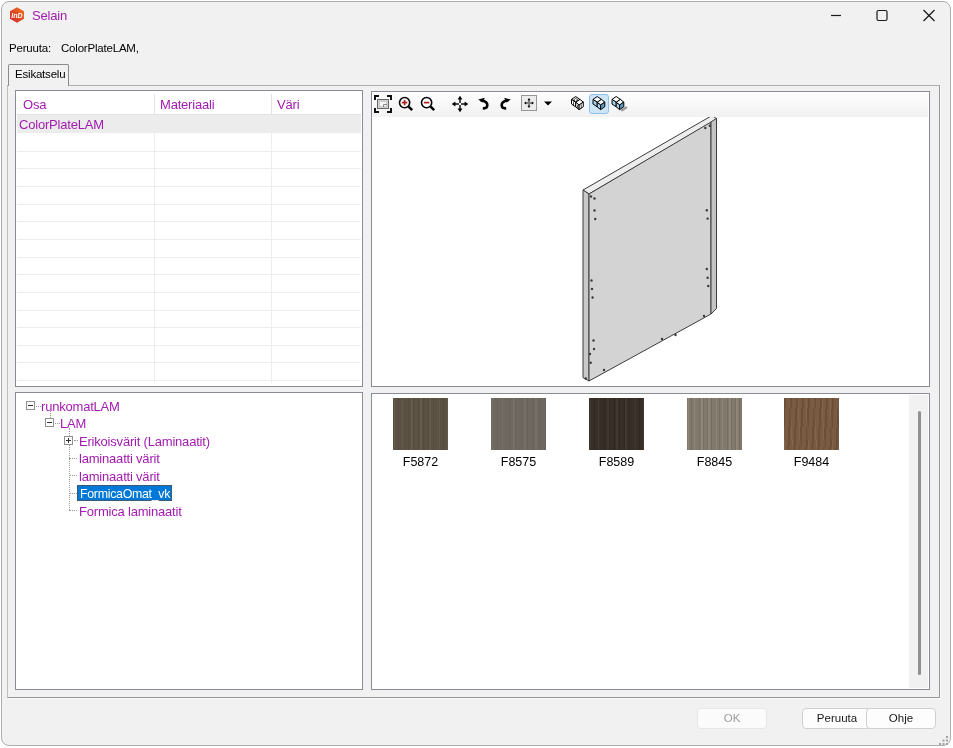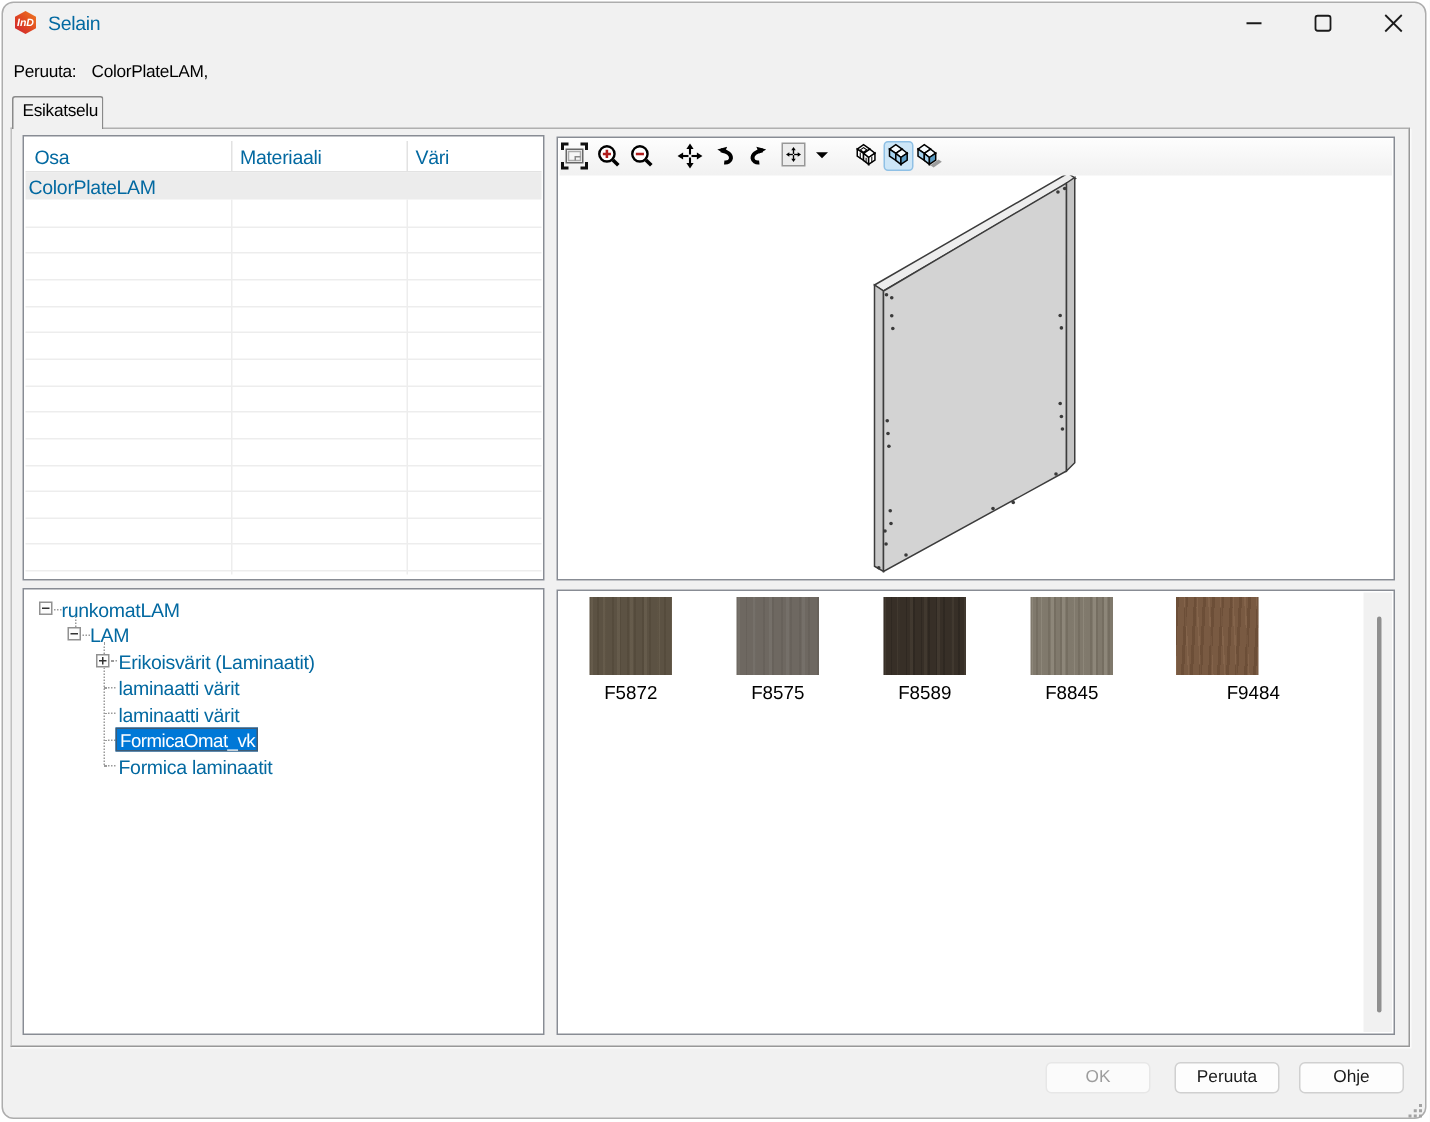--- a/index.html
+++ b/index.html
@@ -3,21 +3,21 @@
 <meta charset="utf-8">
 <style>
   * { margin:0; padding:0; box-sizing:border-box; }
   html,body { width:953px; height:748px; background:#fff; font-family:"Liberation Sans", sans-serif; }
   #page { position:relative; width:953px; height:748px; overflow:hidden; }
   .abs { position:absolute; }
   .win {
     position:absolute; left:1px; top:1px; width:950px; height:745px;
     background:#f1f1f1; border:1px solid #adadad; border-radius:8px;
   }
-  .txt { position:absolute; color:#0369a1; font-size:13px; letter-spacing:-0.2px; white-space:nowrap; }
+  .txt { position:absolute; color:#a21caf; font-size:13px; letter-spacing:-0.2px; white-space:nowrap; }
   .lbl { position:absolute; color:#000; font-size:11.5px; letter-spacing:-0.2px; white-space:nowrap; }
   .panel {
     position:absolute; background:#fff;
     border:1px solid #888c94; box-shadow: inset 0 0 0 1px #fff;
   }
   .gridv { position:absolute; width:1px; background:#ededed; }
   .gridh { position:absolute; height:1px; background:#ededed; }
   .dots { position:absolute; border-top:1px dotted #9a9a9a; height:0; }
   .dotsv { position:absolute; border-left:1px dotted #9a9a9a; width:0; }
   .pmbox { position:absolute; width:9px; height:9px; border:1px solid #919191; background:#fcfcfc; }
@@ -250,28 +250,28 @@
   <div id="swatches">
   <div class="swatch" style="left:393px;top:398px;background:repeating-linear-gradient(90deg, rgba(30,20,5,0.11) 0 1px, rgba(0,0,0,0) 1px 5px),repeating-linear-gradient(90deg, rgba(255,240,210,0.06) 0 2px, rgba(0,0,0,0) 2px 9px),#5c5243;"></div>
   <div class="swlabel" style="left:393px;top:455px;">F5872</div>
   <div class="swatch" style="left:491px;top:398px;background:repeating-linear-gradient(90deg, rgba(20,15,10,0.07) 0 1px, rgba(0,0,0,0) 1px 6px),repeating-linear-gradient(90deg, rgba(255,255,255,0.05) 0 2px, rgba(0,0,0,0) 2px 11px),#6e6861;"></div>
   <div class="swlabel" style="left:491px;top:455px;">F8575</div>
   <div class="swatch" style="left:589px;top:398px;background:repeating-linear-gradient(90deg, rgba(0,0,0,0.14) 0 1px, rgba(0,0,0,0) 1px 5px),repeating-linear-gradient(90deg, rgba(255,235,200,0.05) 0 2px, rgba(0,0,0,0) 2px 9px),#372f27;"></div>
   <div class="swlabel" style="left:589px;top:455px;">F8589</div>
   <div class="swatch" style="left:687px;top:398px;background:repeating-linear-gradient(90deg, rgba(40,32,20,0.12) 0 1px, rgba(0,0,0,0) 1px 4px),repeating-linear-gradient(90deg, rgba(255,250,235,0.10) 0 2px, rgba(0,0,0,0) 2px 7px),#80796c;"></div>
   <div class="swlabel" style="left:687px;top:455px;">F8845</div>
   <div class="swatch" style="left:784px;top:398px;background:repeating-linear-gradient(93deg, rgba(50,25,8,0.18) 0 2px, rgba(0,0,0,0) 2px 6px),repeating-linear-gradient(87deg, rgba(255,215,180,0.08) 0 1px, rgba(0,0,0,0) 1px 8px),#795a42;"></div>
-  <div class="swlabel" style="left:808px;top:455px;">F9484</div>
+  <div class="swlabel" style="left:784px;top:455px;">F9484</div>
   </div>
 
   <div class="abs" style="left:909px;top:395px;width:19px;height:293px;background:#f1f1f1;"></div>
   <div class="abs" style="left:918px;top:411px;width:3px;height:264px;background:#8f8f8f;border-radius:2px;"></div>
 
   <div class="btn" style="left:697px;top:708px;background:#fbfbfb;border-color:#e7e7e7;color:#9d9d9d;">OK</div>
-  <div class="btn" style="left:783px;top:708px;">Peruuta</div>
+  <div class="btn" style="left:802px;top:708px;">Peruuta</div>
   <div class="btn" style="left:866px;top:708px;text-align:center;">Ohje</div>
 
   <svg class="abs" style="left:938px;top:735px" width="12" height="12" viewBox="0 0 12 12">
     <g fill="#a3a3a3">
       <rect x="8" y="1" width="2" height="2"></rect>
       <rect x="4.5" y="4.5" width="2" height="2"></rect>
         <rect x="8" y="4.5" width="2" height="2"></rect>
       <rect x="1" y="8" width="2" height="2"></rect>
         <rect x="4.5" y="8" width="2" height="2"></rect>
         <rect x="8" y="8" width="2" height="2"></rect>

